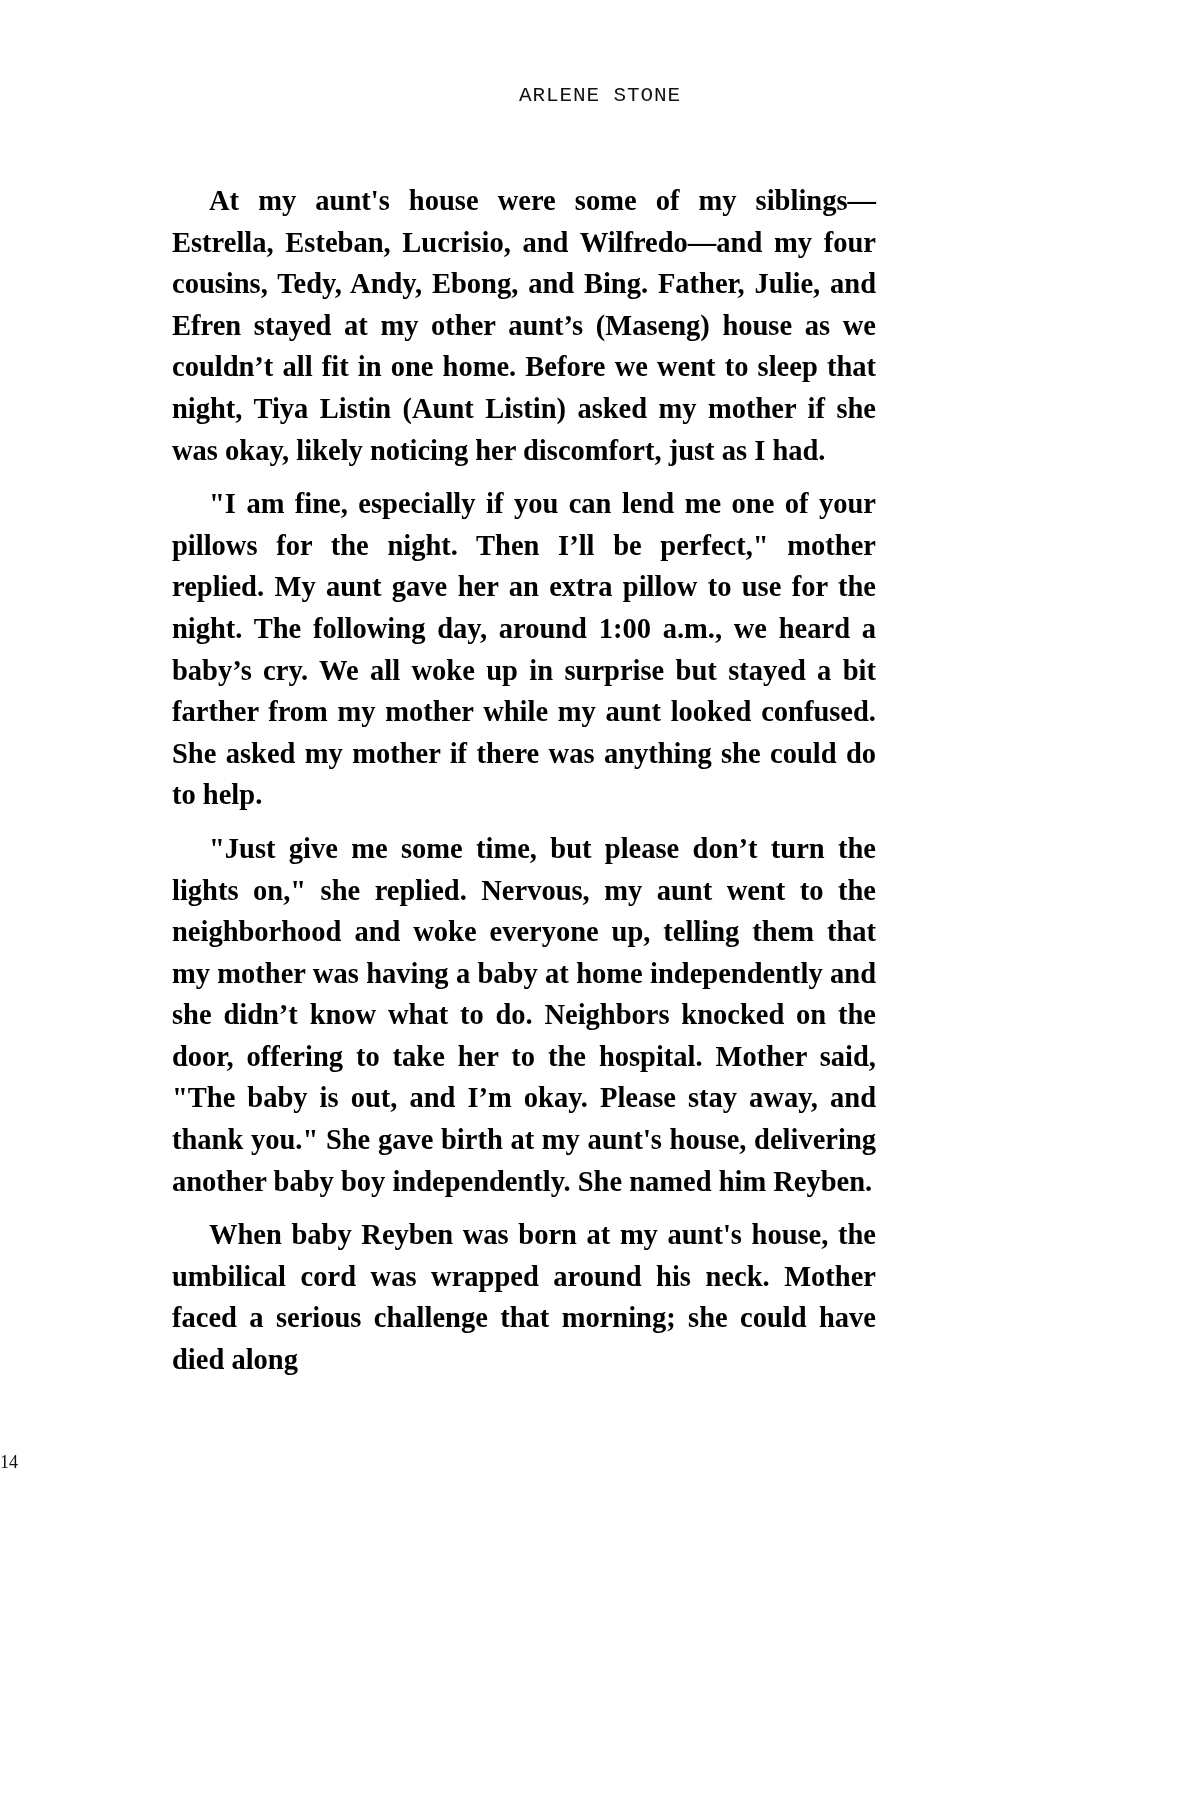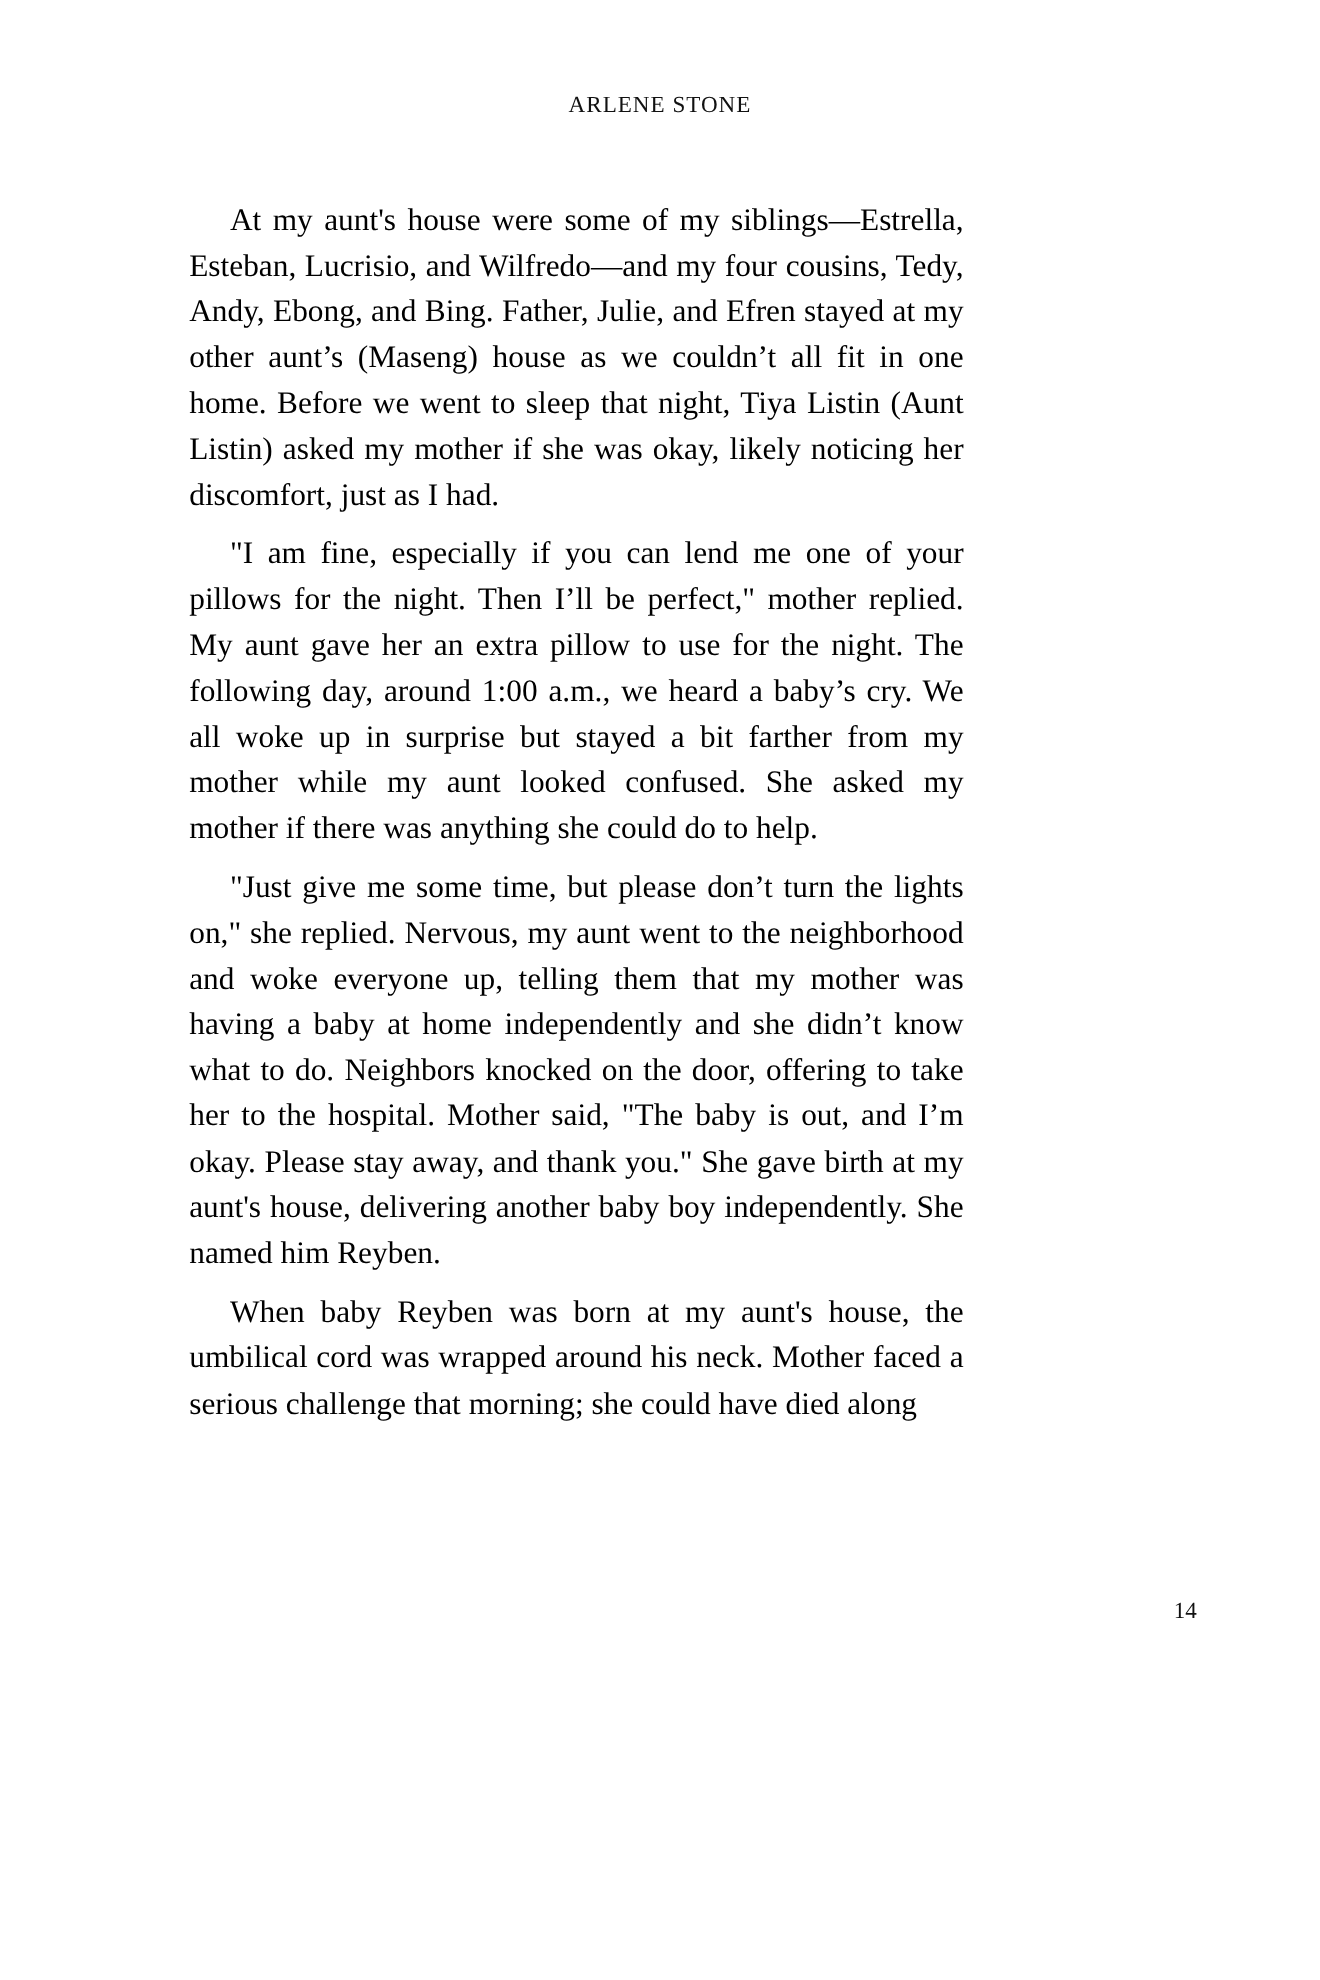--- a/index.html
+++ b/index.html
@@ -21,21 +21,21 @@
     box-sizing: border-box;
     background: #ffffff;
     overflow: hidden;
   }
   .running-head {
     position: absolute;
     top: 84px;
     left: 0;
     width: 1200px;
     text-align: center;
-    font-family: Liberation Serif, serif;
+    font-family: Liberation Mono, monospace;
     font-size: 21px;
     letter-spacing: 0.9px;
     line-height: 1.1;
     color: #111111;
   }
   .text-block {
     position: absolute;
     top: 168px;
     left: 172px;
     width: 704px;
@@ -47,31 +47,32 @@
     text-align: justify;
     text-justify: inter-word;
     text-indent: 0;
     hyphens: none;
     -webkit-hyphens: none;
     word-spacing: 0px;
   }
   p.para.indent {
     text-indent: 37px;
     margin-top: 12px;
+    font-weight: bold;
   }
   p.para + p.para {
     margin-top: 12px;
   }
   .folio {
     position: absolute;
     top: 1452px;
     left: 0;
     width: 1088px;
-    text-align: right;
-    font-size: 21px;
+    text-align: left;
+    font-size: 18px;
     color: #111111;
   }
 </style>
 </head>
 <body>
 
 <div class="page">
 
   <div class="running-head">ARLENE STONE</div>
 

